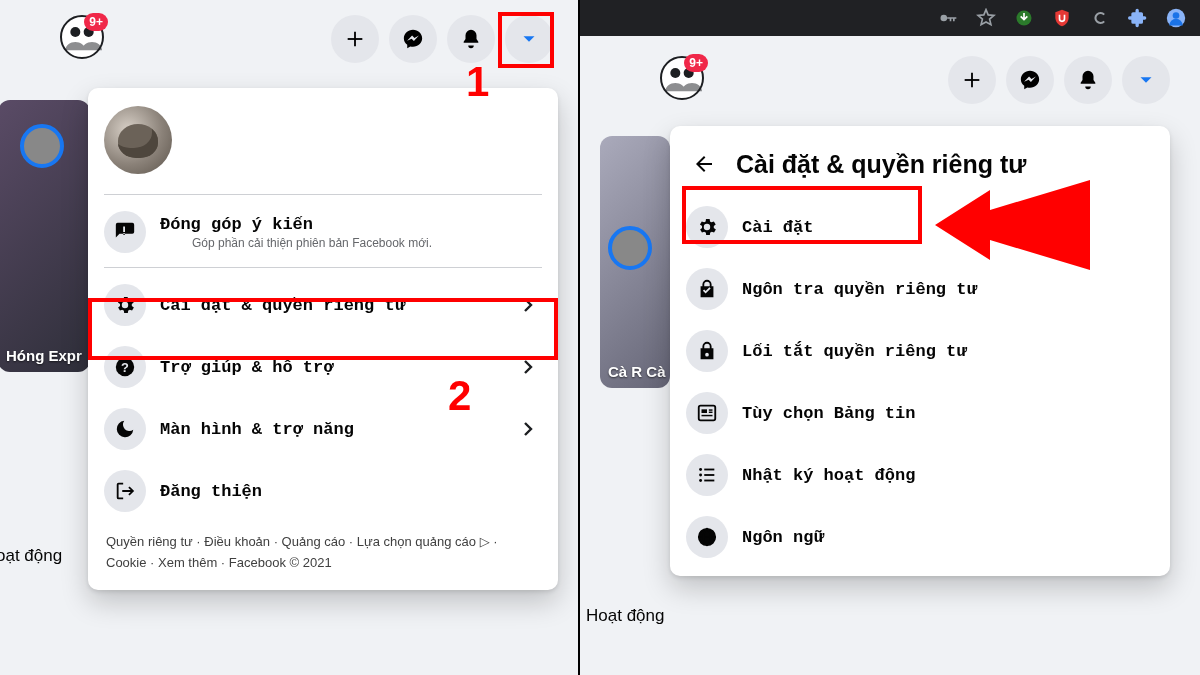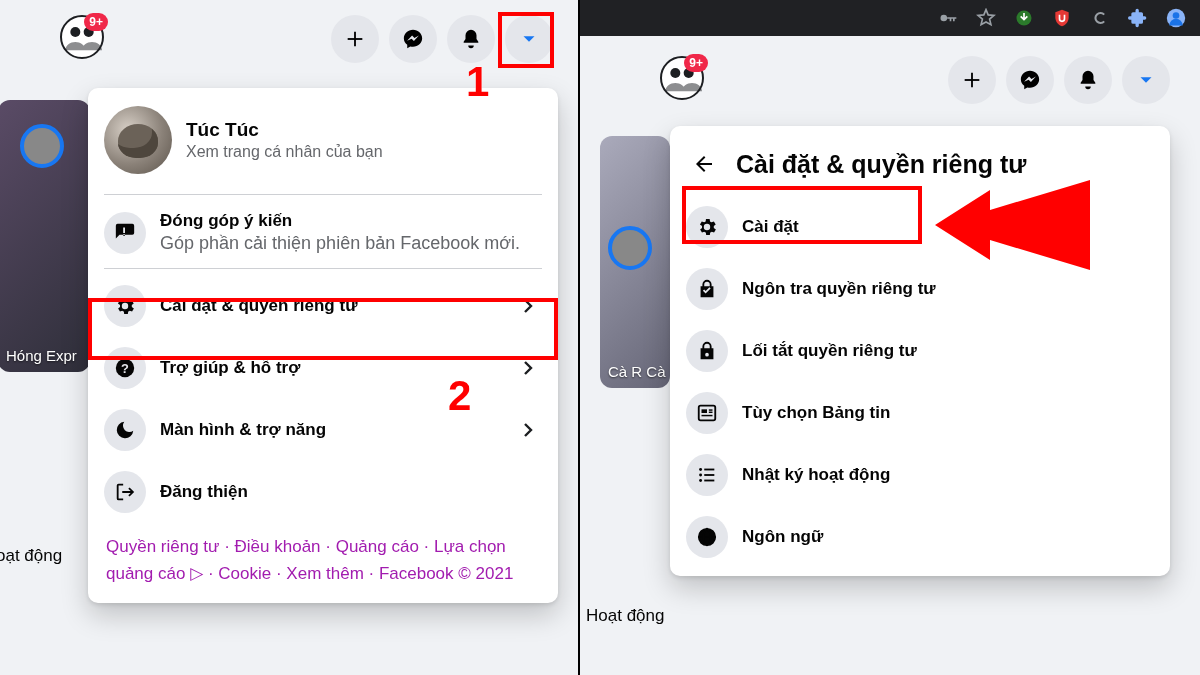--- a/index.html
+++ b/index.html
@@ -123,32 +123,32 @@
   .mi-icon {
     width: 42px; height: 42px;
     border-radius: 50%;
     background:#e4e6eb;
     display:flex; align-items:center; justify-content:center;
     margin-right: 14px;
     flex-shrink:0;
   }
   .mi-icon svg { width:22px; height:22px; fill:#050505; }
   .mi-text { flex:1; }
-  .mi-title { font-size: 17px; font-weight:600; color:#050505; }
-  .mi-sub { font-size: 18px; color:#65676b; margin-top:2px; }
+  .mi-title { font-size: 17px; font-weight:600; color:#050505;font-family:Liberation Mono, monospace; }
+  .mi-sub { font-size: 12px; color:#65676b; margin-top:2px;margin-left:32px; }
   .chev {
     width:28px; height:28px;
     display:flex;align-items:center;justify-content:center;
     color:#65676b;
   }
 
   .footer-links {
     padding: 10px 10px 8px 10px;
-    font-size: 17px;
-    color:#a21caf;
+    font-size: 13px;
+    color:#404040;
     line-height:1.6;
   }
 
   
   .submenu-header {
     display:flex; align-items:center;
     gap: 14px;
     padding: 12px 8px 14px 8px;
   }
   .back-btn {
@@ -187,21 +187,21 @@
     overflow:hidden;
   }
   .story-ring {
     position:absolute;
     width:44px;height:44px;border-radius:50%;
     border:4px solid #1877f2;
     background:#888;
   }
   .story-label{
     position:absolute;bottom:8px;left:8px;
-    color:#fff;font-weight:400;font-size:15px;
+    color:#fff;font-weight:700;font-size:15px;
     text-shadow:0 1px 2px rgba(0,0,0,.6);
   }
   .bg-text{
     position:absolute;color:#050505;font-size:17px;
   }
 
   
   .browser-bar{
     position:absolute;top:0;left:580px;right:0;height:36px;
     background:#202124;
@@ -266,24 +266,20 @@
       <svg viewBox="0 0 24 24" fill="#1877f2">
           <path d="M6 9l6 6 6-6z"></path>
         </svg>
     </div>
   </div>
 
   <div class="card card-left">
 
     <div class="profile-row">
       <div class="avatar"></div>
-      <div>
-        <div class="profile-name">Túc Túc</div>
-        <div class="profile-sub">Xem trang cá nhân của bạn</div>
-      </div>
     </div>
 
     <div class="divider"></div>
 
     <div class="menu-item">
       <div class="mi-icon">
         <svg viewBox="0 0 24 24">
             <path d="M20 2H4a2 2 0 00-2 2v14l4-4h14a2 2 0 002-2V4a2 2 0 00-2-2zm-8 10h-2V6h2v6zm0 3h-2v-2h2v2z"></path>
           </svg>
       </div>

